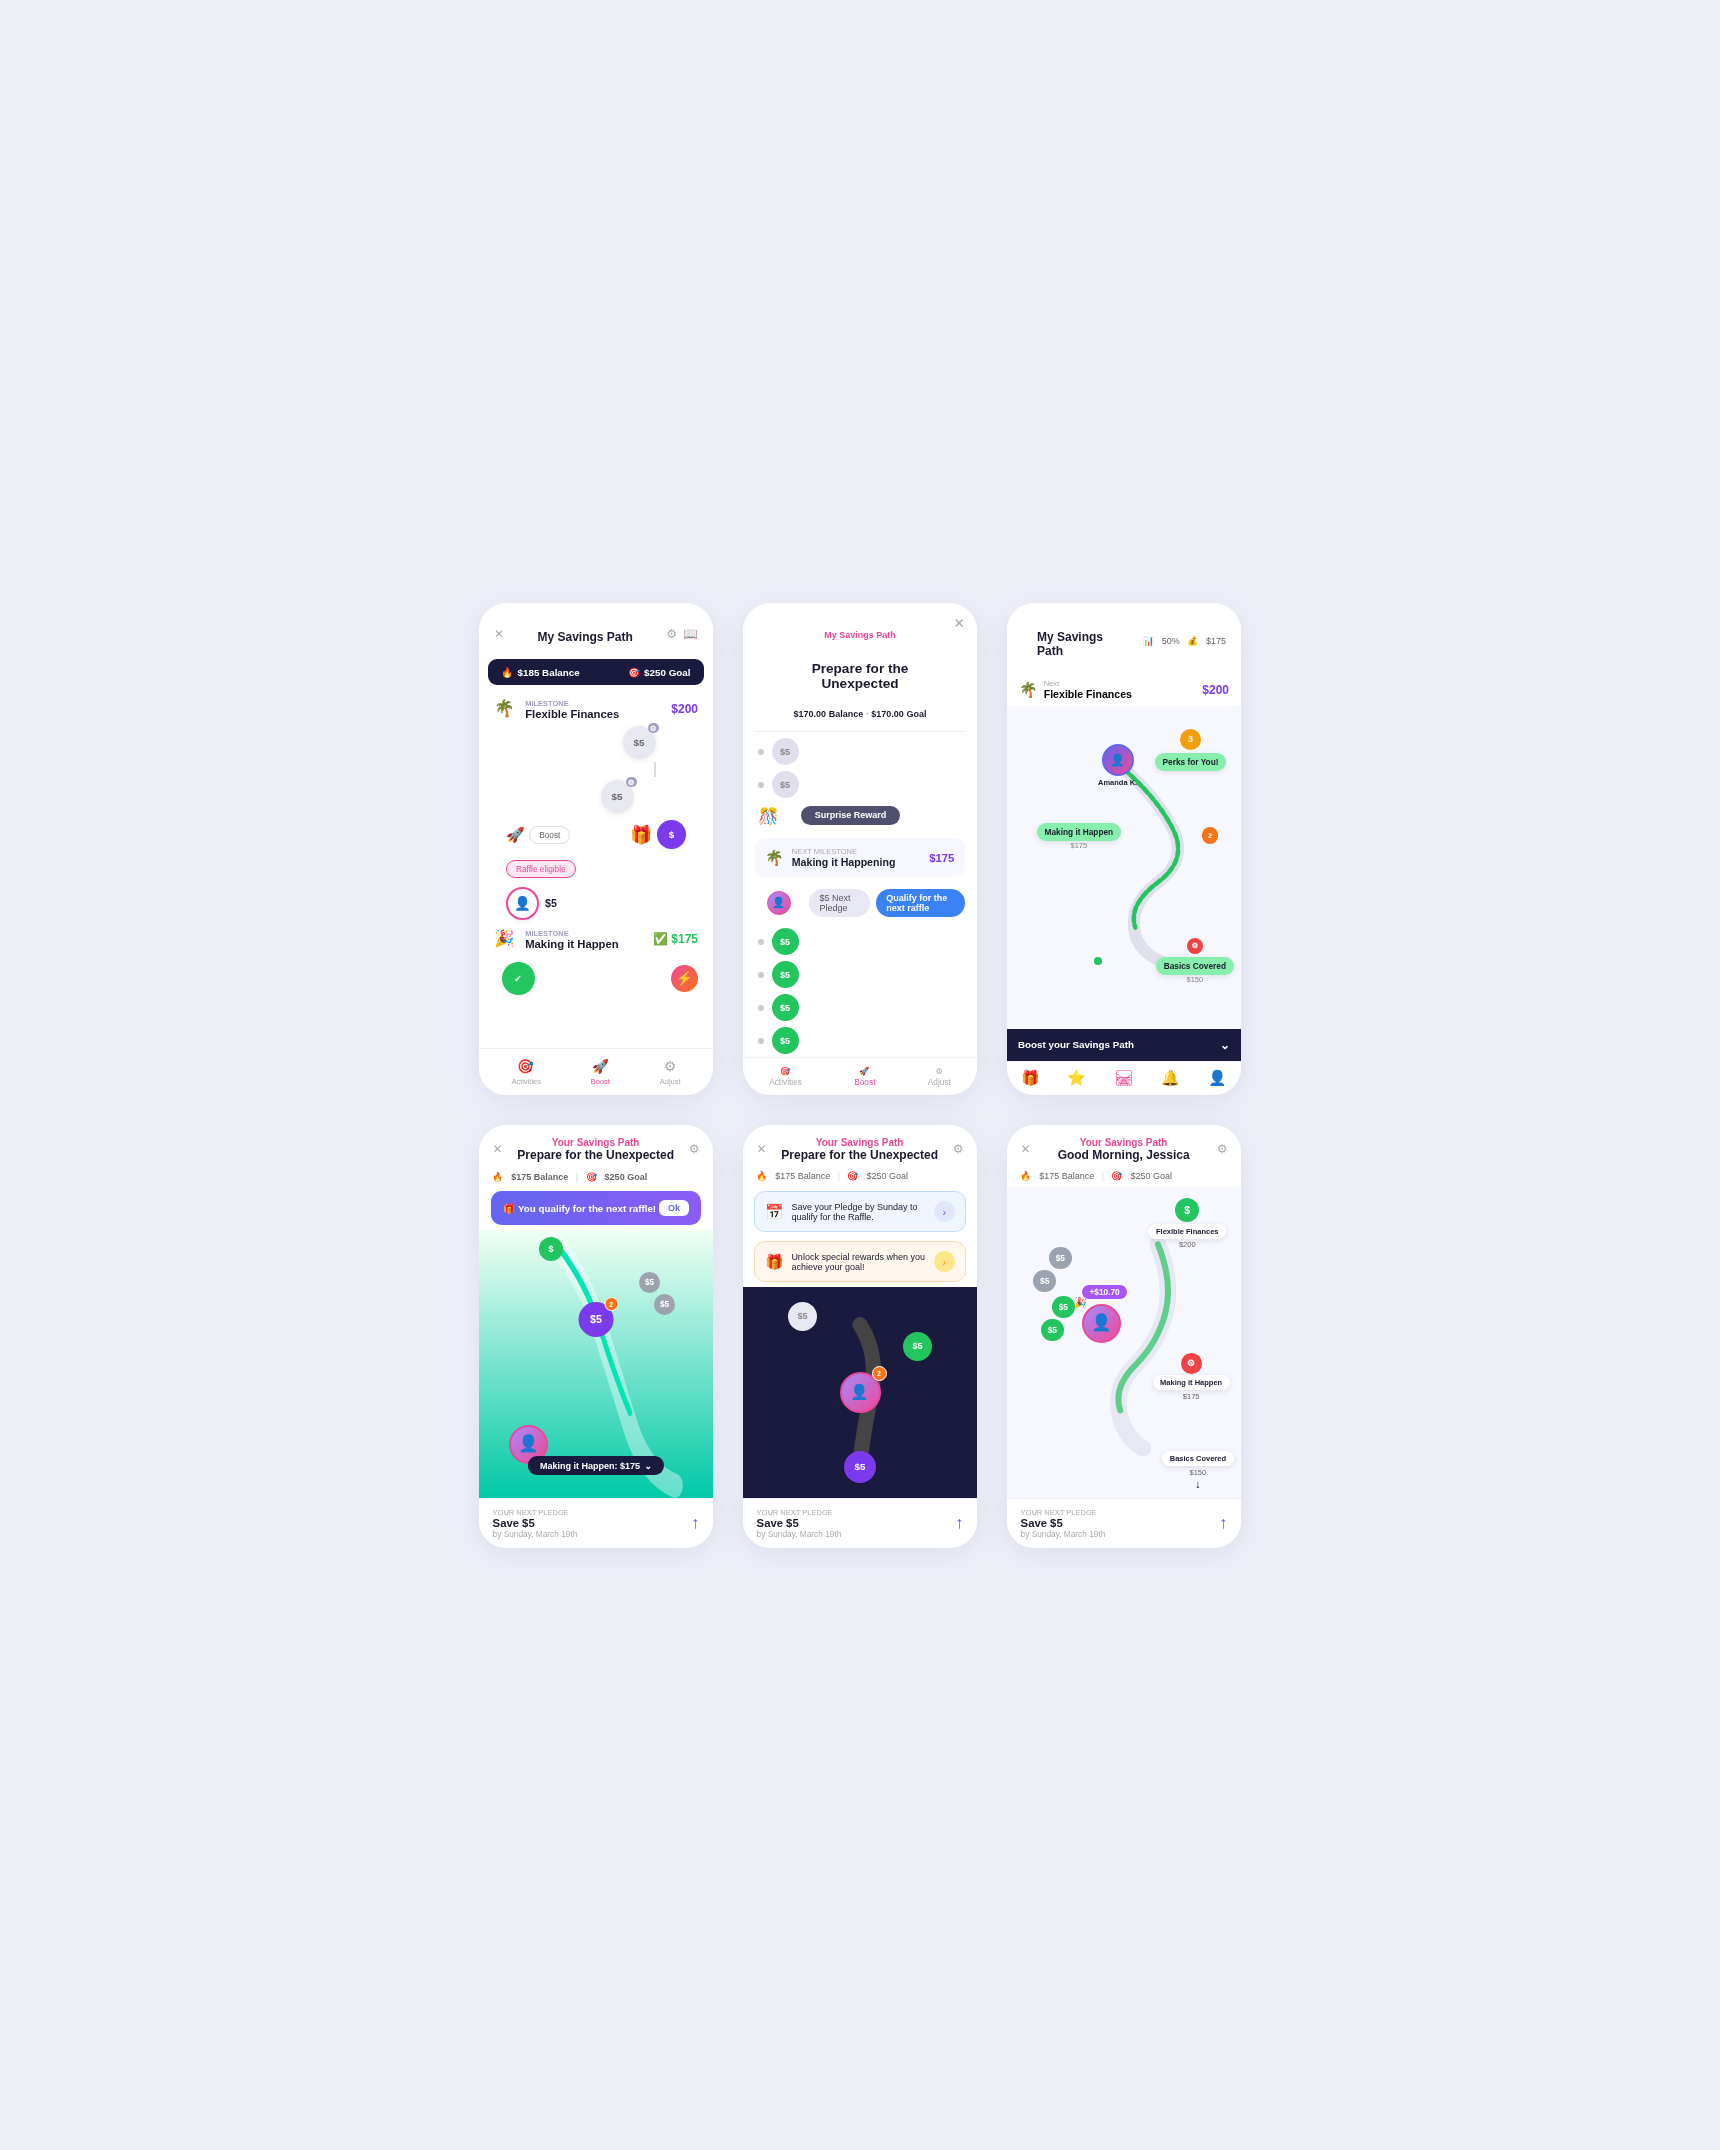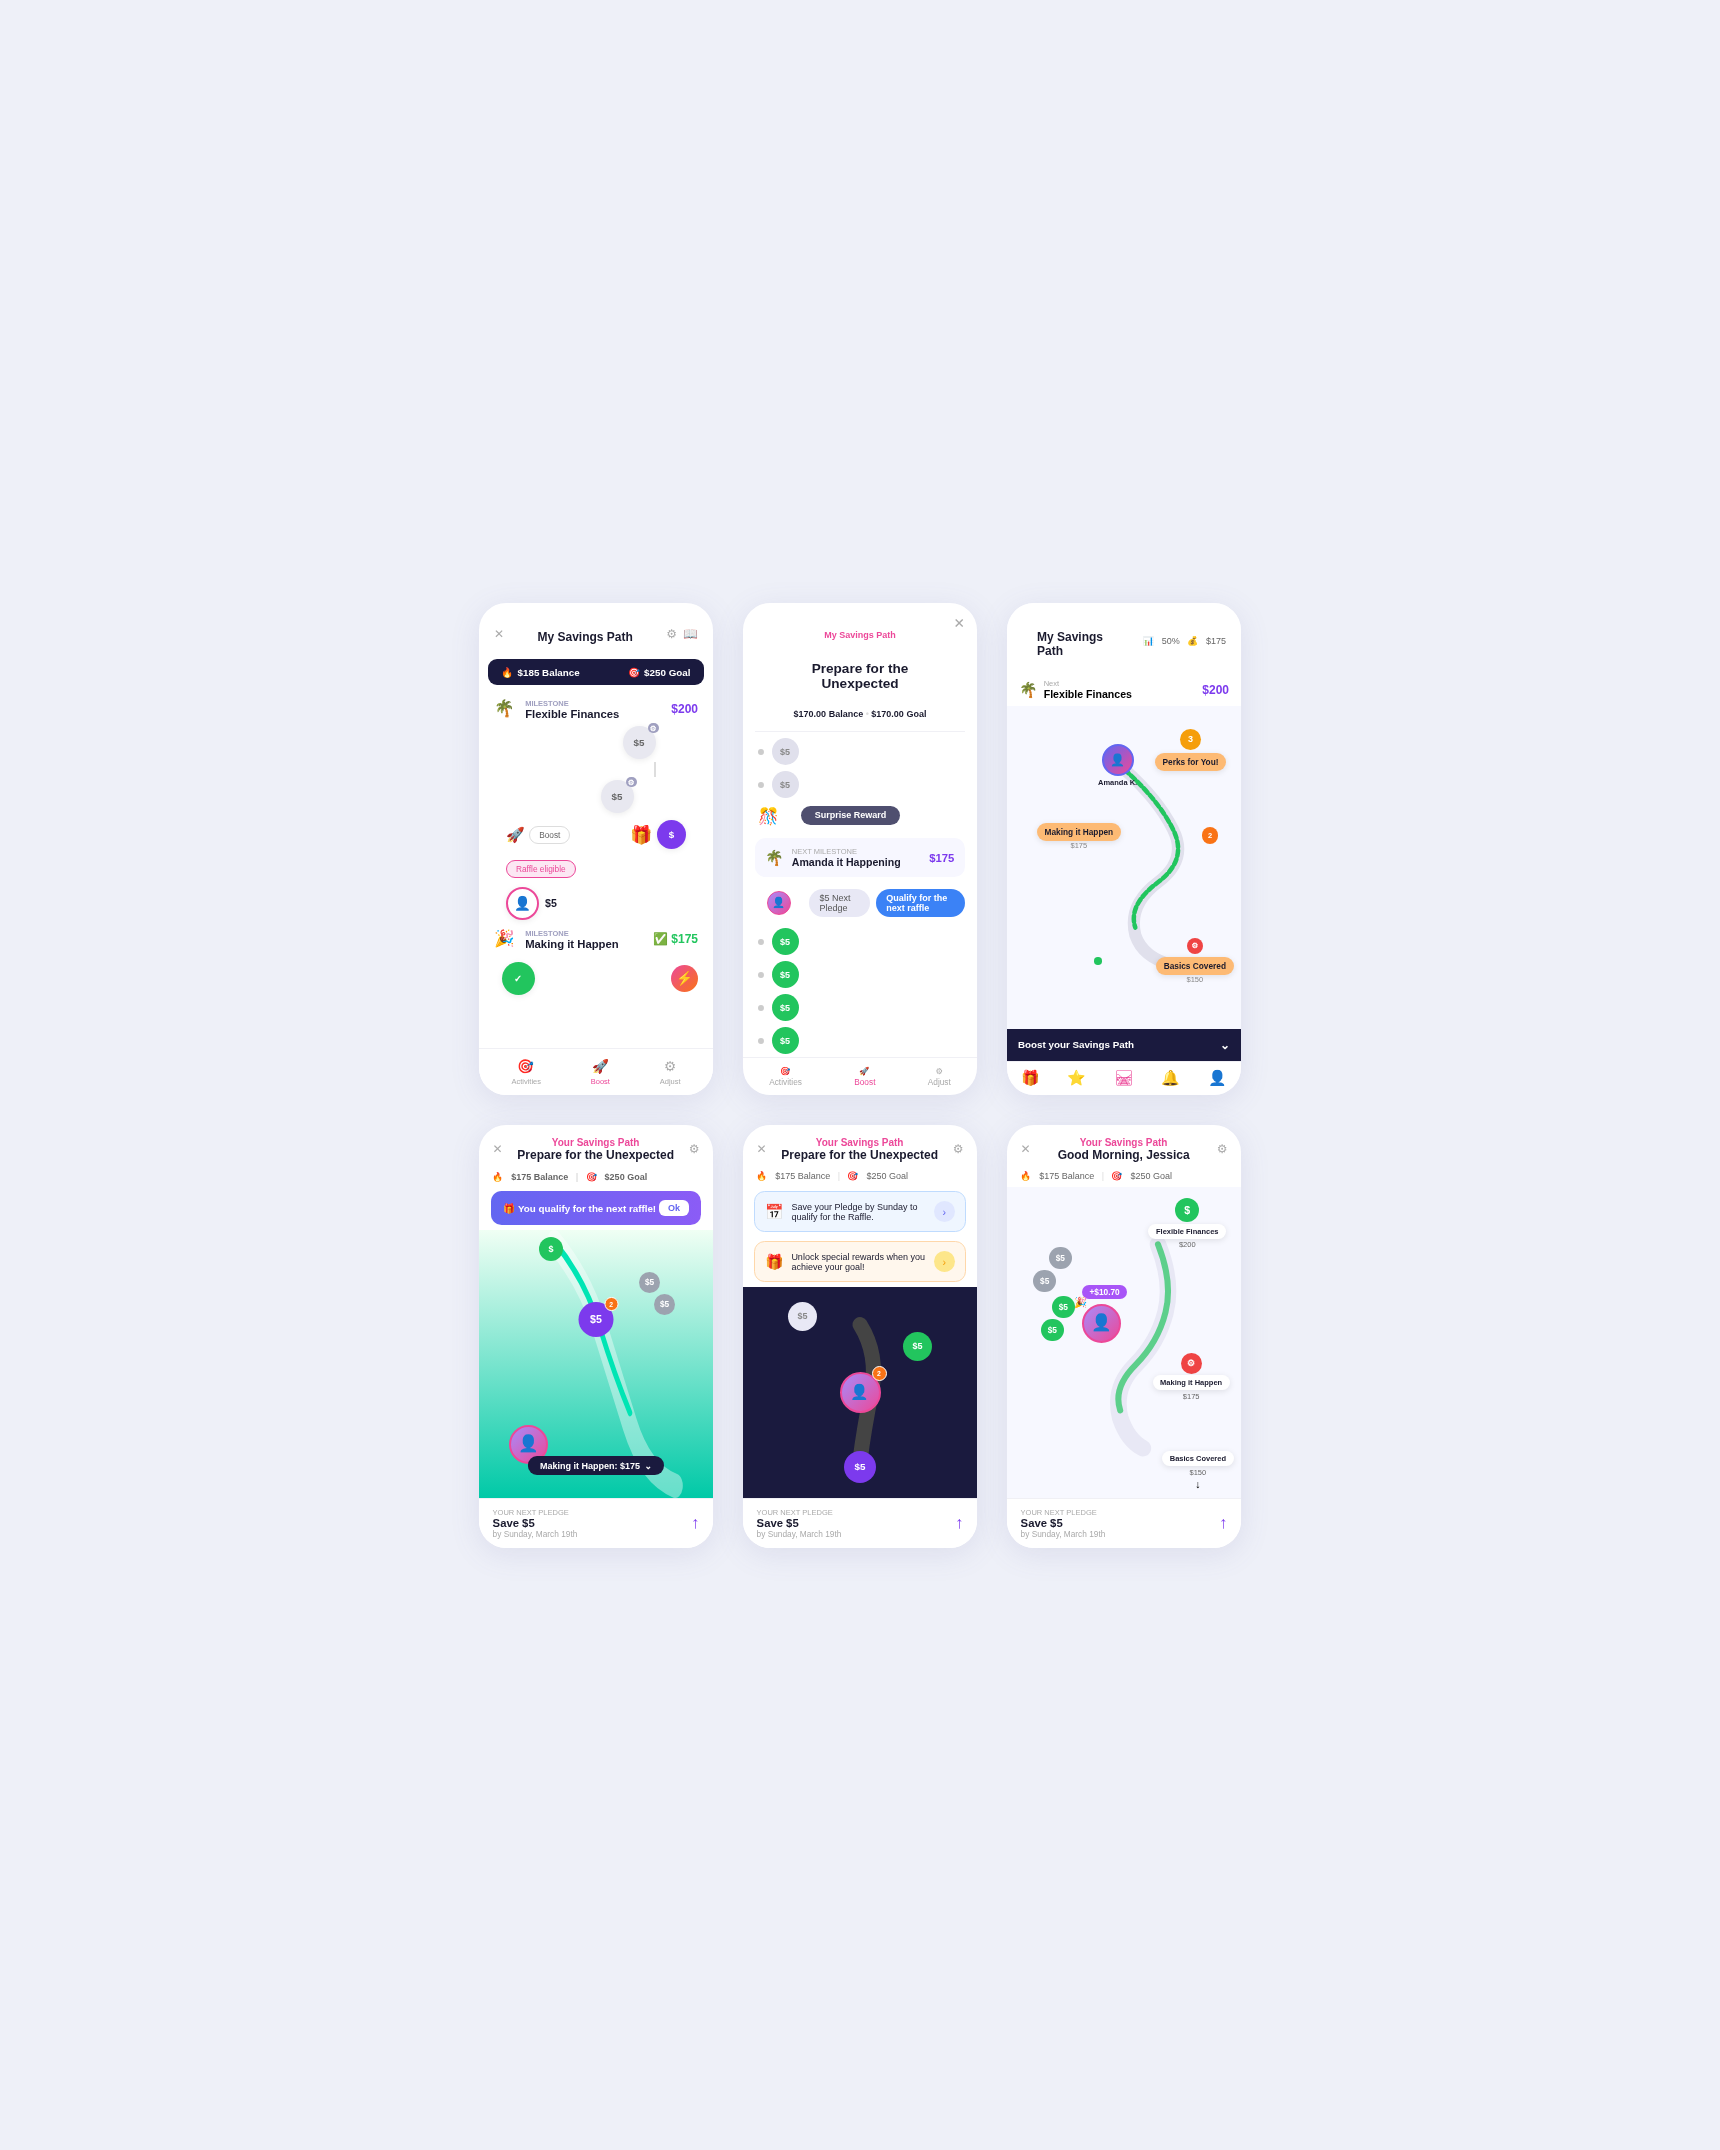--- a/index.html
+++ b/index.html
@@ -353,21 +353,21 @@
       width: 100%;
       height: 100%;
     }
     .map-node {
       position: absolute;
       display: flex;
       flex-direction: column;
       align-items: center;
     }
     .map-node-bubble {
-      background: #fdba74;
+      background: #86efac;
       border-radius: 9px;
       padding: 3.8px 7.5px;
       font-size: 8.3px;
       font-weight: 600;
       color: #1a1a2e;
       box-shadow: 0 1.5px 6px rgba(0,0,0,0.1);
       white-space: nowrap;
     }
     .map-node-amount {
       font-size: 7.5px;
@@ -792,21 +792,21 @@
       <div style="display:flex;align-items:center;gap:7.5px;">
         <span style="font-size:16.6px">🎊</span>
         <span class="surprise-pill">Surprise Reward</span>
       </div>
     </div>
 
     <div class="next-milestone-row">
       <span style="font-size:15px">🌴</span>
       <div>
         <div class="nxt-label">Next Milestone</div>
-        <div class="nxt-name">Amanda it Happening</div>
+        <div class="nxt-name">Making it Happening</div>
       </div>
       <div class="nxt-amount">$175</div>
     </div>
 
     <div class="pledge-row">
       <div class="avatar-row">
         <div class="mini-avatar">👤</div>
       </div>
       <span class="pledge-pill">$5 Next Pledge</span>
       <span class="qualify-pill">Qualify for the next raffle</span>

